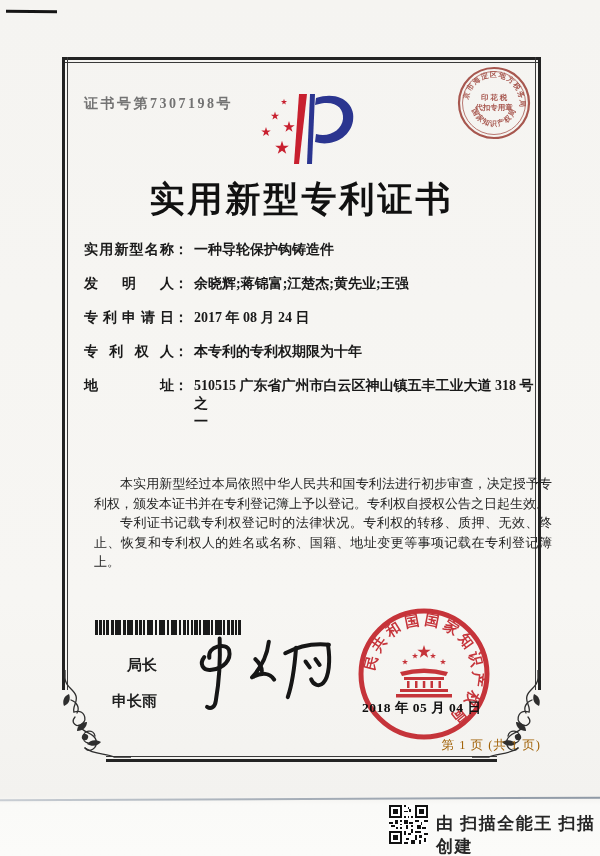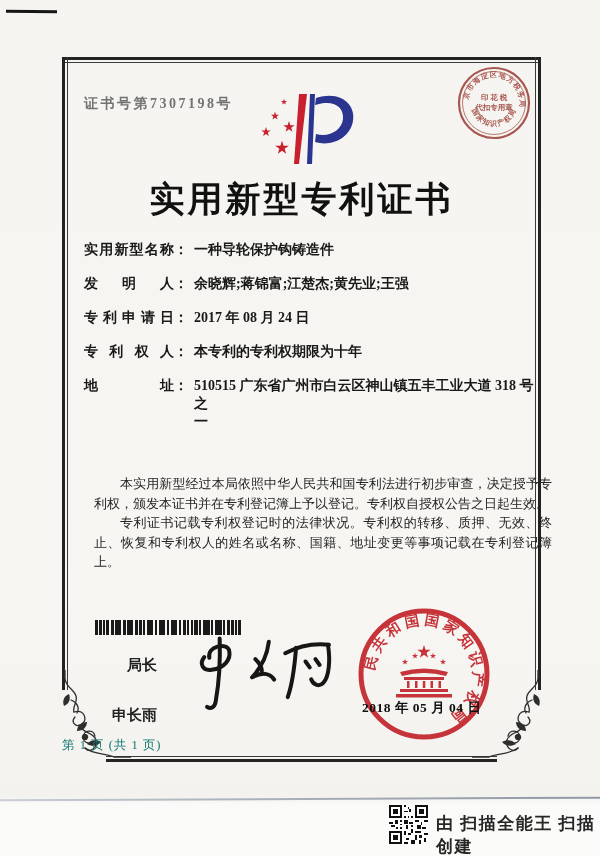--- a/index.html
+++ b/index.html
@@ -44,25 +44,25 @@
   .paras{left:94px;top:474px;width:458px;font-size:13px;line-height:19.5px;color:#242424;text-align:justify;}
   .paras p{margin:0;text-indent:2em;font-weight:500;}
 
   
   .barcode{left:95px;top:620px;width:148px;height:15px;color:#1a1a1a;
     background-image:
       repeating-linear-gradient(90deg,currentColor 0 2px,transparent 2px 4px),
       repeating-linear-gradient(90deg,currentColor 0 1px,transparent 1px 6px),
       repeating-linear-gradient(90deg,currentColor 0 3px,transparent 3px 11px);}
   .director{left:112px;top:656px;font-size:15px;font-weight:700;color:#222;text-align:right;}
-  .director .name{margin-top:31px;}
+  .director .name{margin-top:17px;}
   .signature{left:180px;top:632px;width:165px;height:88px;transform:rotate(-2deg);}
   .seal{left:350px;top:600px;width:148px;height:148px;opacity:.92;}
   .seal-date{left:362px;top:699px;width:150px;font-size:13.5px;font-weight:700;letter-spacing:.5px;color:#101010;z-index:5;}
-  .page-footer{left:62px;top:737px;width:479px;text-align:left;font-size:12.5px;color:#0f766e;letter-spacing:1px;}
+  .page-footer{left:62px;top:737px;width:479px;text-align:right;font-size:12.5px;color:#a16207;letter-spacing:1px;}
 
   
   .tax-seal{left:455px;top:64px;width:78px;height:78px;opacity:.85;}
 
   
   .page-edge{left:0;top:798px;width:600px;height:2px;background:linear-gradient(90deg,#c9ced4 0%,#aab2bb 40%,#8f99a5 100%);transform:rotate(-.25deg);}
 
   
   .qr{left:389px;top:805px;width:39px;height:39px;}
   .scan-text{left:436px;top:812px;font-size:17px;letter-spacing:1.5px;color:#262626;font-weight:600;}

